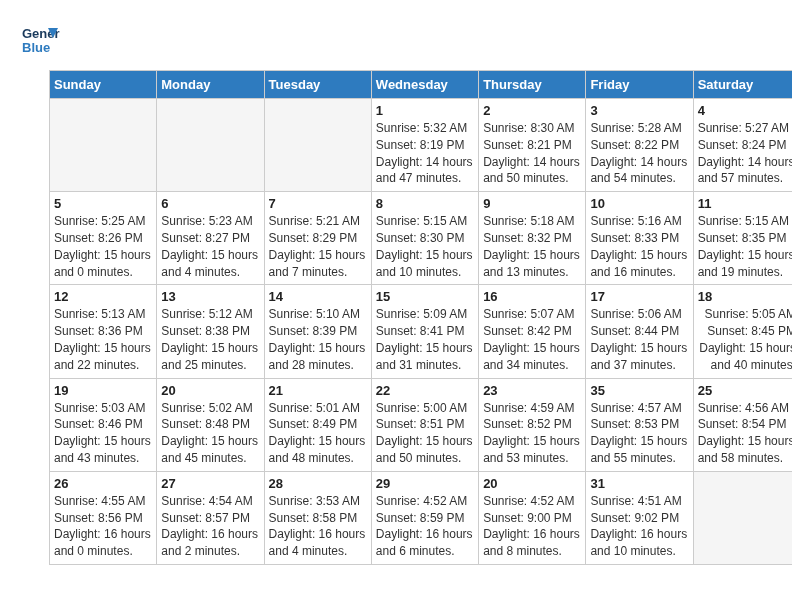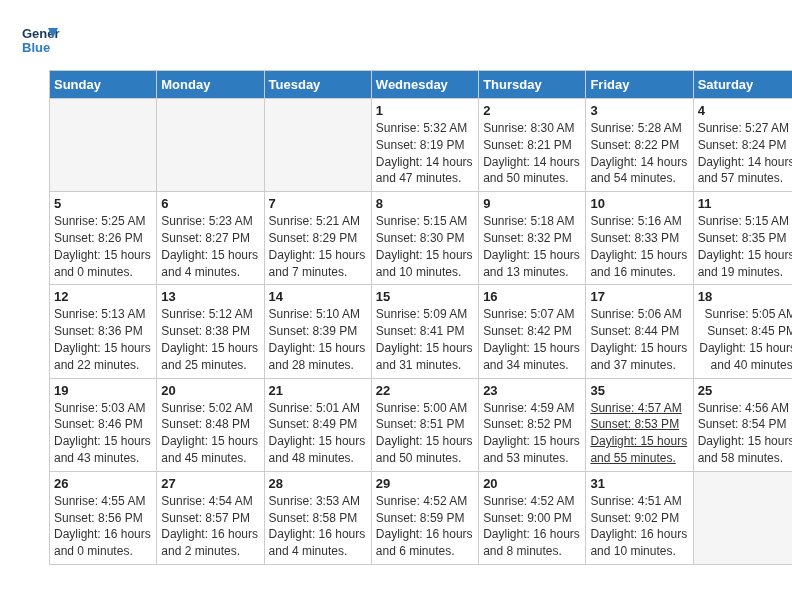--- a/index.html
+++ b/index.html
@@ -270,21 +270,21 @@
         </td>
         <td>
           <div class="day-number">23</div>
           <div class="cell-text" style="white-space: pre-line;">Sunrise: 4:59 AM
 Sunset: 8:52 PM
 Daylight: 15 hours
 and 53 minutes.</div>
         </td>
         <td>
           <div class="day-number">35</div>
-          <div class="cell-text" style="white-space: pre-line; text-decoration: underline;">Sunrise: 4:57 AM
+          <div class="cell-text" style="white-space: pre-line;">Sunrise: 4:57 AM
 Sunset: 8:53 PM
 Daylight: 15 hours
 and 55 minutes.</div>
         </td>
         <td>
           <div class="day-number">25</div>
           <div class="cell-text" style="white-space: pre-line;">Sunrise: 4:56 AM
 Sunset: 8:54 PM
 Daylight: 15 hours
 and 58 minutes.</div>

